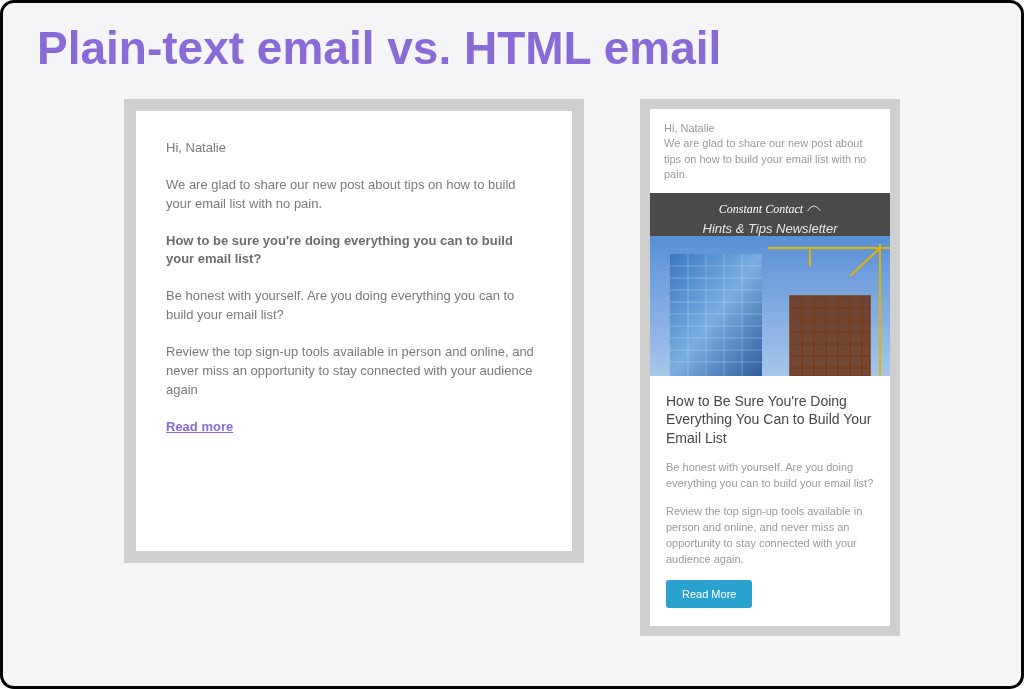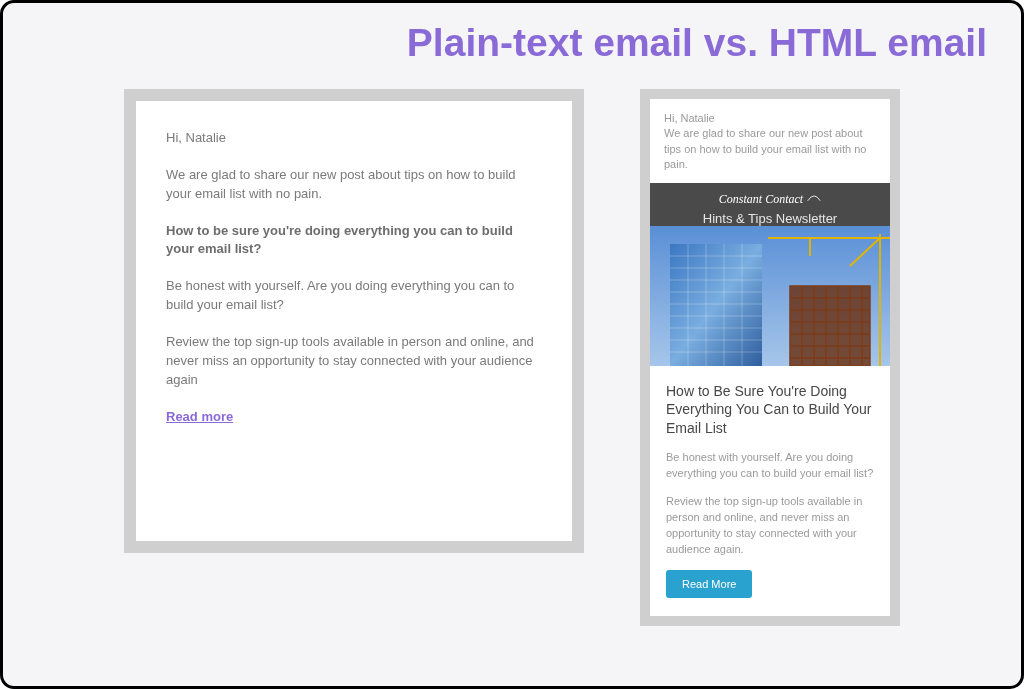--- a/index.html
+++ b/index.html
@@ -12,22 +12,22 @@
   }
   .outer-frame {
     width: 1024px;
     height: 689px;
     border: 3px solid #000;
     border-radius: 14px;
     background: #f5f4f7;
     padding: 18px 34px 24px 34px;
   }
   .page-title {
-    text-align: right;
-    font-size: 39px;
+    text-align: left;
+    font-size: 46px;
     font-weight: 700;
     color: #8a6ad6;
     margin-bottom: 24px;
   }
   .columns {
     display: flex;
     gap: 56px;
     align-items: flex-start;
     justify-content: center;
   }
@@ -87,20 +87,21 @@
     font-family: Georgia, serif;
     display: inline-flex;
     align-items: center;
     gap: 4px;
   }
   .html-brand svg { width: 14px; height: 10px; }
   .html-newsletter-title {
     font-size: 13px;
     margin-top: 4px;
     color: #e6e6e6;
+    font-style: italic;
   }
   .hero {
     width: 100%;
     height: 140px;
     display: block;
   }
   .html-body {
     padding: 16px 16px 18px 16px;
   }
   .html-body h3 {

